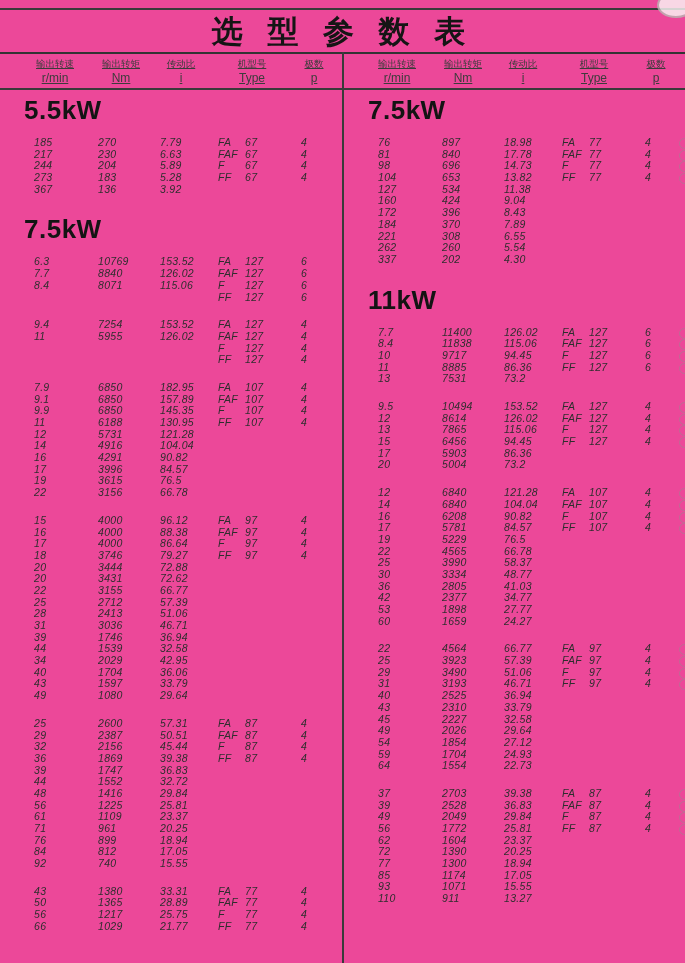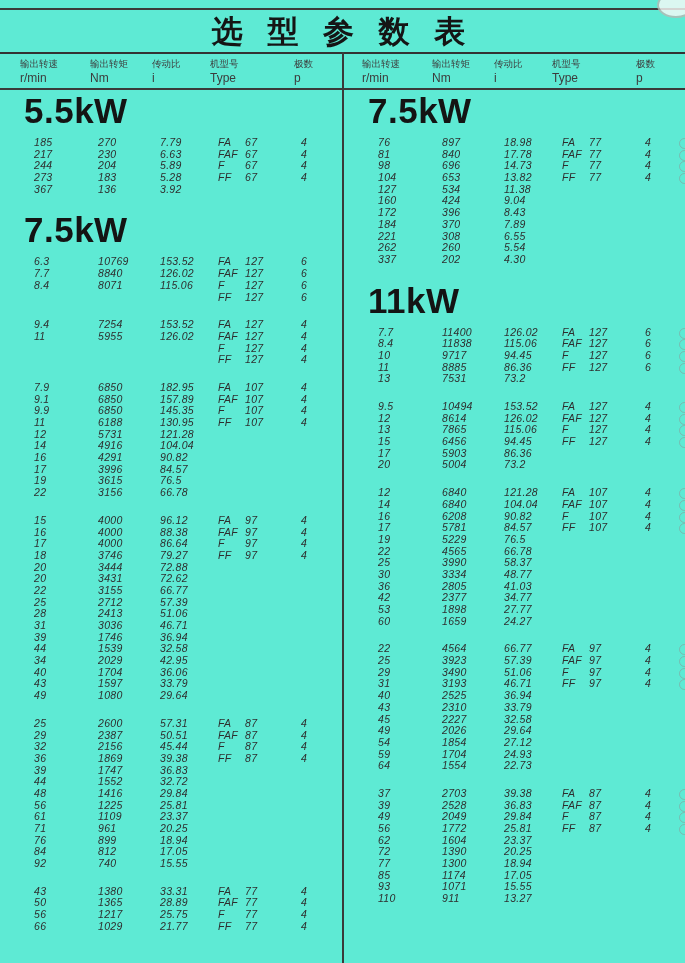--- a/index.html
+++ b/index.html
@@ -1,34 +1,34 @@
 <!DOCTYPE html>
 <html><head>
 <meta charset="utf-8">
 <style>
   html,body{margin:0;padding:0;}
   body{width:685px;height:963px;background:#e9e9e7;}
-  .page{position:relative;width:685px;height:963px;background:#5eead4;overflow:hidden;
+  .page{position:relative;width:685px;height:963px;background:#ec4899;overflow:hidden;
         font-family:"Liberation Sans","DejaVu Sans",sans-serif;color:#333;}
   .topline{position:absolute;top:8px;left:0;width:685px;height:2px;background:#3a3a3a;}
   .page-title{position:absolute;top:11px;left:0;width:100%;text-align:center;
         font-size:31px;font-weight:bold;letter-spacing:8px;color:#151515;white-space:pre;}
   .titleline{position:absolute;top:52px;left:0;width:685px;height:2px;background:#333;}
   .headerline{position:absolute;top:88px;left:0;width:685px;height:2px;background:#3a3a3a;}
   .vdivider{position:absolute;top:52px;bottom:0;left:342px;width:2px;background:#3a3a3a;}
   .headers{position:absolute;top:57px;left:0;width:685px;height:30px;display:flex;}
   .header-half{display:grid;grid-template-columns:20px 70px 62px 58px 84px 40px;}
   .header-half.hleft{width:342px;}
   .header-half.hright{width:343px;margin-left:0px;}
-  .hcell{font-size:9.5px;line-height:14px;color:#3c3c3c;}
+  .hcell{text-align:center;font-size:9.5px;line-height:14px;color:#3c3c3c;text-decoration:underline;}
   .hcell .unit{display:block;font-size:12px;color:#3c3c3c;}
   .half{position:absolute;top:92px;}
   .half.left{left:0;width:342px;}
   .half.right{left:344px;width:341px;}
-  .section-heading{font-size:35px;line-height:33px;font-weight:bold;color:#141414;
+  .section-heading{font-size:26px;line-height:33px;font-weight:bold;color:#141414;
         margin:18px 0 10px 24px;letter-spacing:0.5px;}
   .half > .section-heading:first-child{margin-top:2px;}
   .block{margin-bottom:16px;font-style:italic;}
   .block:last-child{margin-bottom:0;}
   .row{position:relative;display:grid;grid-template-columns:64px 62px 58px 27px 56px 40px;
         padding-left:34px;height:11.7px;line-height:11.7px;font-size:10.5px;
         letter-spacing:0.3px;color:#2e2e2e;}
   .row span{overflow:visible;white-space:nowrap;}
   .edge-mark{position:absolute;right:-5px;top:1px;width:9px;height:9px;
         border:1.5px solid #8f8f8f;border-radius:50%;opacity:0.5;}

